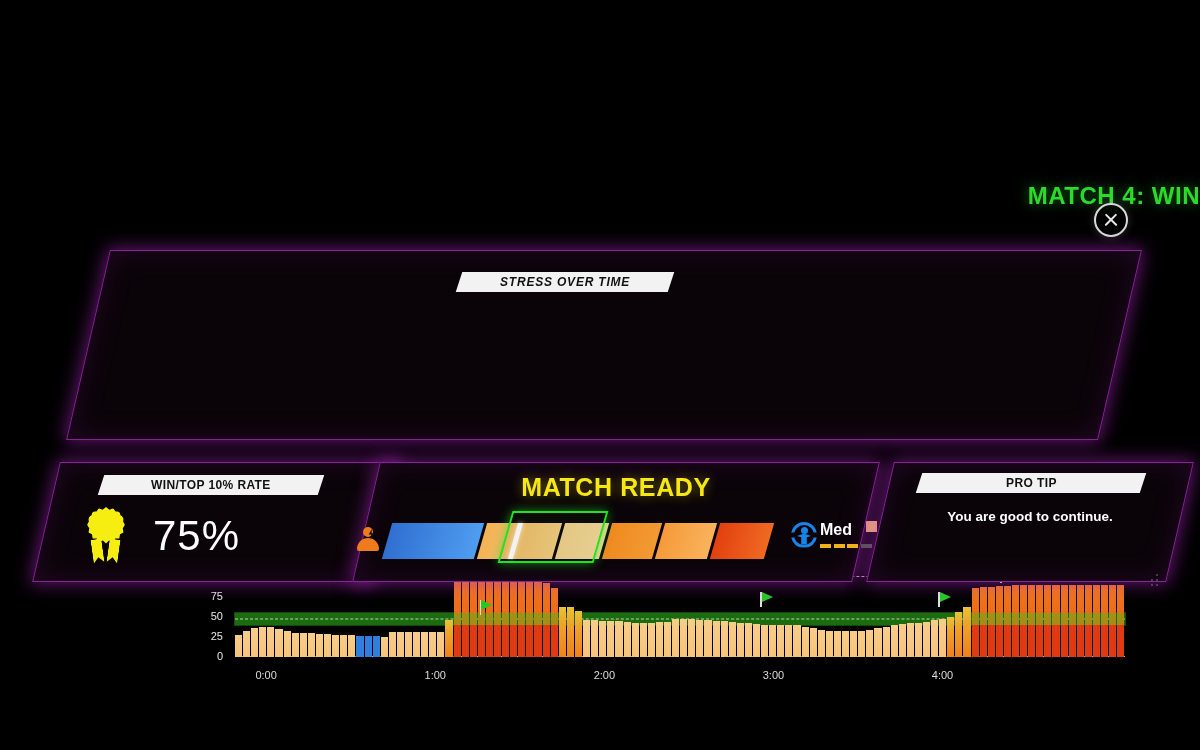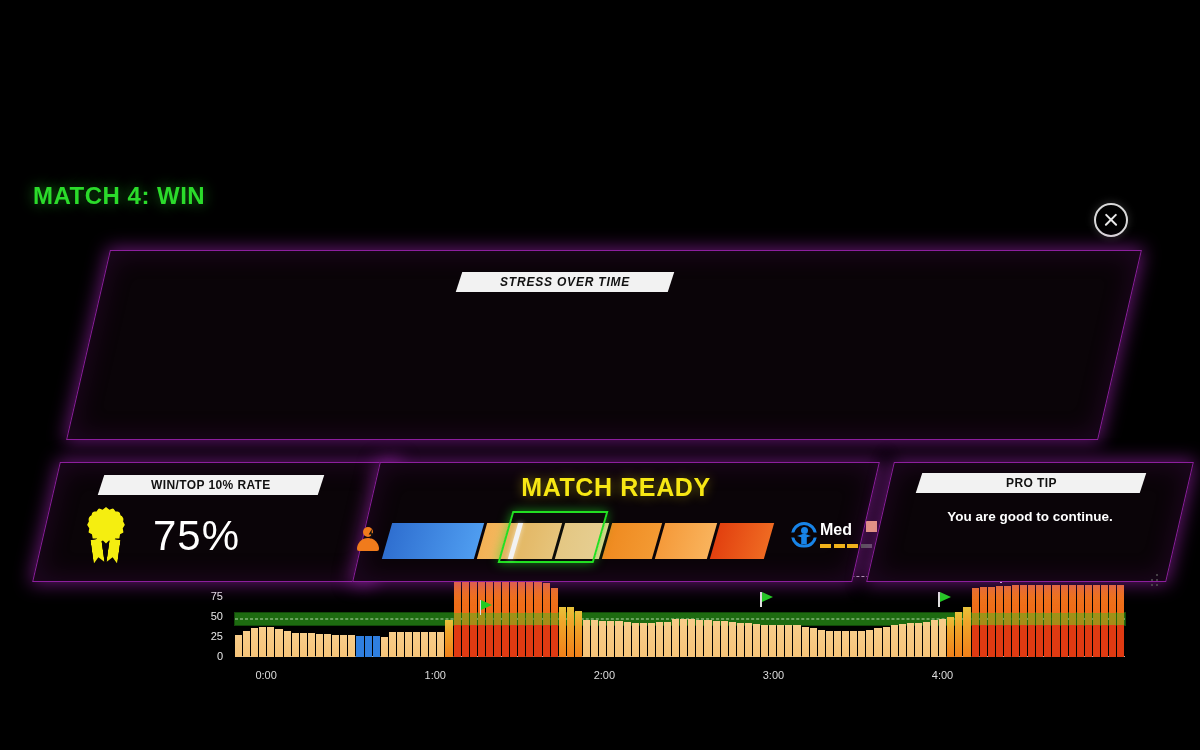--- a/index.html
+++ b/index.html
@@ -3,21 +3,21 @@
 <meta charset="utf-8">
 <style>
   * { margin:0; padding:0; box-sizing:border-box; }
   html,body{
     width:1200px; height:750px; background:#000; overflow:hidden;
     font-family:"Liberation Sans", sans-serif;
   }
   #stage{ position:relative; width:1200px; height:750px; background:#000; }
 
   
-  #title-block{ position:absolute; left:0; top:182px; width:1200px; text-align:left;padding-left:33px; }
+  #title-block{ position:absolute; left:0; top:182px; width:1200px; text-align:right;padding-left:33px; }
   #match-result{
     font-size:24px; font-weight:bold; color:#2bdb2b; letter-spacing:.5px;
     text-shadow:0 0 14px rgba(43,219,43,.55);
   }
   #game-title{
     font-size:22px; font-weight:bold; color:#fff; margin-top:4px;
     text-shadow:0 0 12px rgba(255,255,255,.35);
   }
 
   

